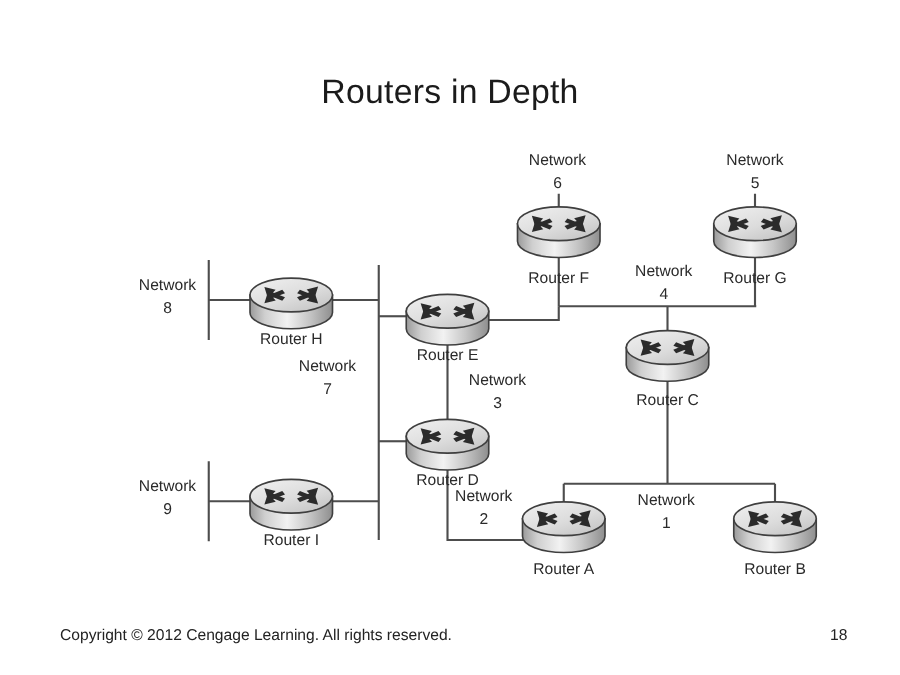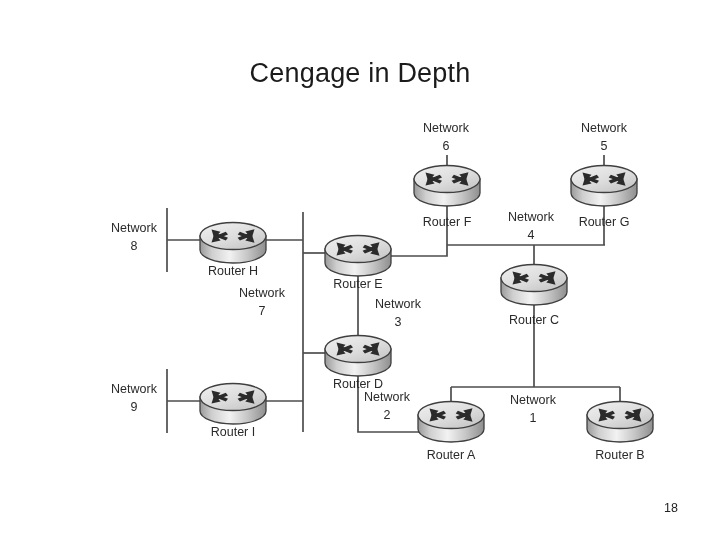--- a/index.html
+++ b/index.html
@@ -79,21 +79,21 @@
     font-family: "Liberation Sans", sans-serif;
     font-size: 12.5px;
     fill: #2a2a2a;
   }
 </style>
 </head>
 <body>
 
 <div id="slide">
 
-  <div id="slide-title">Cengage in Depth</div>
+  <div id="slide-title">Routers in Depth</div>
 
   <div id="diagram">
     <svg width="720" height="540" viewBox="0 0 720 540" xmlns="http://www.w3.org/2000/svg">
       <defs>
 
         <linearGradient id="bodyGrad" x1="0" y1="0" x2="1" y2="0">
           <stop offset="0%" stop-color="#9a9a9a"></stop>
           <stop offset="18%" stop-color="#cfcfcf"></stop>
           <stop offset="45%" stop-color="#f2f2f2"></stop>
           <stop offset="72%" stop-color="#c6c6c6"></stop>
@@ -231,16 +231,17 @@
           <text class="lbl" text-anchor="middle" x="446" y="150">6</text>
         </g>
         <g>
           <text class="lbl" text-anchor="middle" x="604" y="132">Network</text>
           <text class="lbl" text-anchor="middle" x="604" y="150">5</text>
         </g>
       </g>
     </svg>
   </div>
 
+  <div id="footer-copyright">Copyright © 2012 Cengage Learning. All rights reserved.</div>
 
   <div id="footer-pagenum">18</div>
 
 </div>
 
 </body></html>

